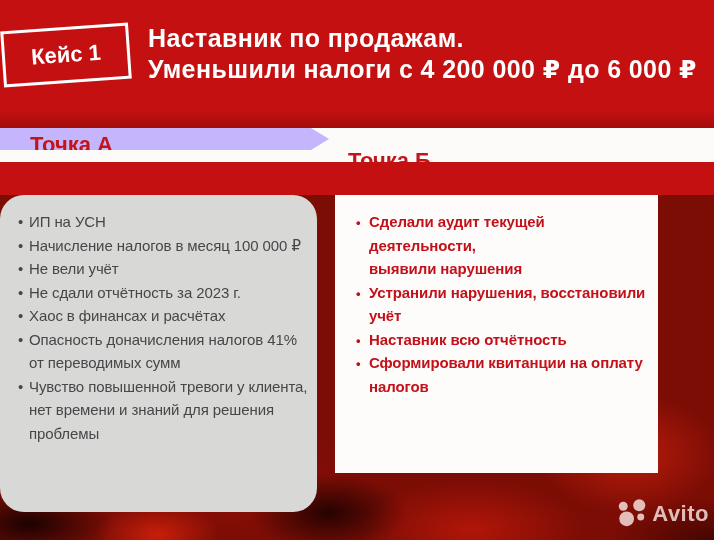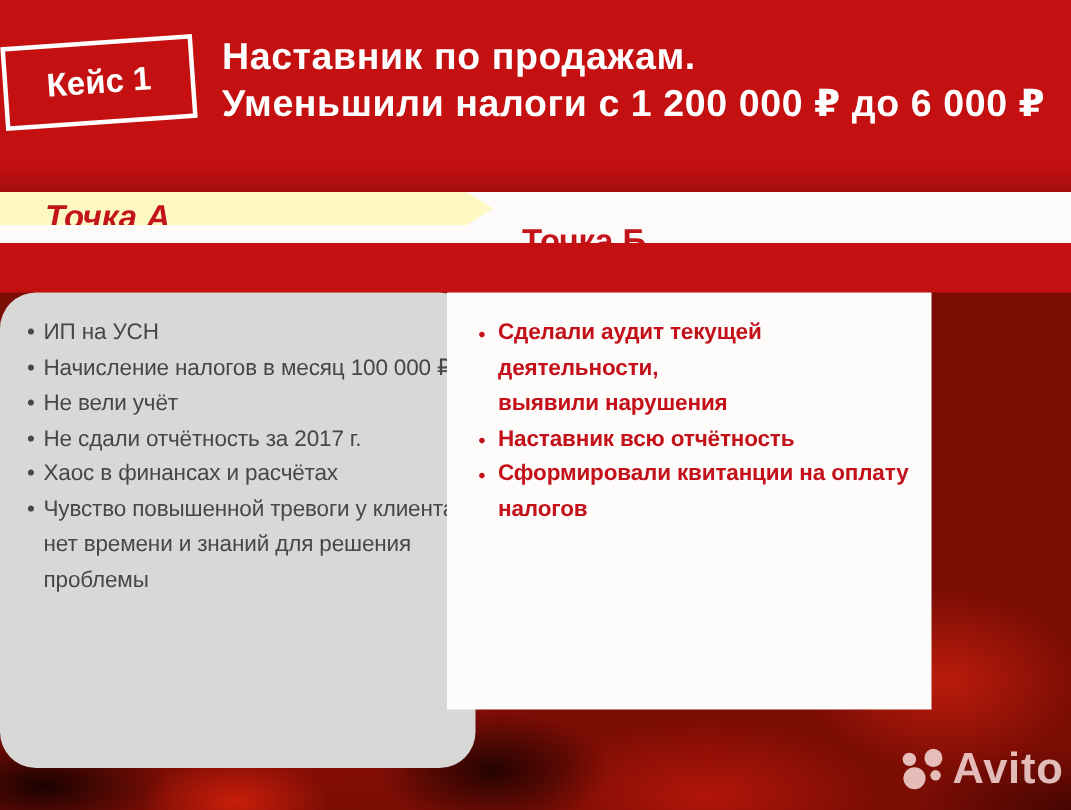--- a/index.html
+++ b/index.html
@@ -28,93 +28,95 @@
     display:flex;align-items:center;justify-content:center;
   }
   .title{
     position:absolute;left:148px;top:23px;color:#ffffff;
     font-size:25px;font-weight:bold;line-height:31px;letter-spacing:0.4px;
     white-space:pre-line;
   }
   
   .point-band{position:absolute;left:0;top:128px;width:714px;height:34px;background:#fcfbfa;}
   .point-a-arrow{
-    position:absolute;left:0;top:0;width:332px;height:22px;background:#fef9c3;
+    position:absolute;left:0;top:0;width:332px;height:22px;background:#c4b5fd;
     clip-path:polygon(0 0,311px 0,329px 50%,311px 100%,0 100%);
-    font-style:italic;
   }
   .point-label{
     color:#c3141a;font-size:22px;font-weight:bold;line-height:34px;
   }
   .point-a-arrow .point-label{display:block;padding-left:30px;}
   .point-b-label{position:absolute;left:348px;top:16px;}
   
   .red-divider{position:absolute;left:0;top:162px;width:714px;height:33px;background:#c41011;}
   
   .card-left{position:absolute;left:0;top:195px;width:317px;height:317px;background:#d8d8d6;border-radius:24px;}
-  .card-right{position:absolute;left:298px;top:195px;width:323px;height:278px;background:#fdfcfb;}
+  .card-right{position:absolute;left:335px;top:195px;width:323px;height:278px;background:#fdfcfb;}
   .card ul{list-style:none;margin:0;}
   .card-left ul{padding:15px 5px 0 18px;}
   .card-right ul{padding:15px 6px 0 21px;}
   .card li{position:relative;white-space:pre-line;}
   .card-left li{
     padding-left:11px;font-size:15px;line-height:23.5px;color:#47474a;letter-spacing:-0.1px;
   }
   .card-right li{
     padding-left:13px;font-size:15px;line-height:23.5px;font-weight:bold;color:#c31019;letter-spacing:-0.1px;
   }
   .card li::before{content:"\2022";position:absolute;left:0;top:0;}
   .card-right li::before{font-size:13px;top:1px;}
   
   .watermark{
     position:absolute;right:5px;top:495px;height:36px;
     display:flex;align-items:center;opacity:0.8;
   }
   .avito-logo{width:33px;height:33px;margin-right:4px;}
   .avito-text{
-    color:#ffe9e6;font-size:29px;font-weight:bold;letter-spacing:0.5px;line-height:33px;
+    color:#ffe9e6;font-size:22px;font-weight:bold;letter-spacing:0.5px;line-height:33px;
   }
 </style>
 </head>
 <body>
 
 <div class="slide">
 
   <div class="header">
     <div class="case-badge">Кейс 1</div>
     <div class="title">Наставник по продажам.
-Уменьшили налоги с 1 200 000 ₽ до 6 000 ₽</div>
+Уменьшили налоги с 4 200 000 ₽ до 6 000 ₽</div>
   </div>
 
   <div class="point-band">
     <div class="point-a-arrow">
       <span class="point-label">Точка А</span>
     </div>
     <span class="point-label point-b-label">Точка Б</span>
   </div>
 
   <div class="red-divider"></div>
 
   <div class="card card-left">
     <ul>
       <li>ИП на УСН</li>
       <li>Начисление налогов в месяц 100 000 ₽</li>
       <li>Не вели учёт</li>
-      <li>Не сдали отчётность за 2017 г.</li>
+      <li>Не сдали отчётность за 2023 г.</li>
       <li>Хаос в финансах и расчётах</li>
+      <li>Опасность доначисления налогов 41%
+от переводимых сумм</li>
       <li>Чувство повышенной тревоги у клиента,
 нет времени и знаний для решения
 проблемы</li>
     </ul>
   </div>
 
   <div class="card card-right">
     <ul>
       <li>Сделали аудит текущей деятельности,
 выявили нарушения</li>
+      <li>Устранили нарушения, восстановили учёт</li>
       <li>Наставник всю отчётность</li>
       <li>Сформировали квитанции на оплату налогов</li>
     </ul>
   </div>
 
   <div class="watermark">
     <svg class="avito-logo" viewBox="0 0 34 34" xmlns="http://www.w3.org/2000/svg">
       <circle cx="8.5" cy="9.5" r="4.6" fill="#ffe9e6"></circle>
       <circle cx="12" cy="22.5" r="7.6" fill="#ffe9e6"></circle>
       <circle cx="25" cy="8.5" r="6.2" fill="#ffe9e6"></circle>

